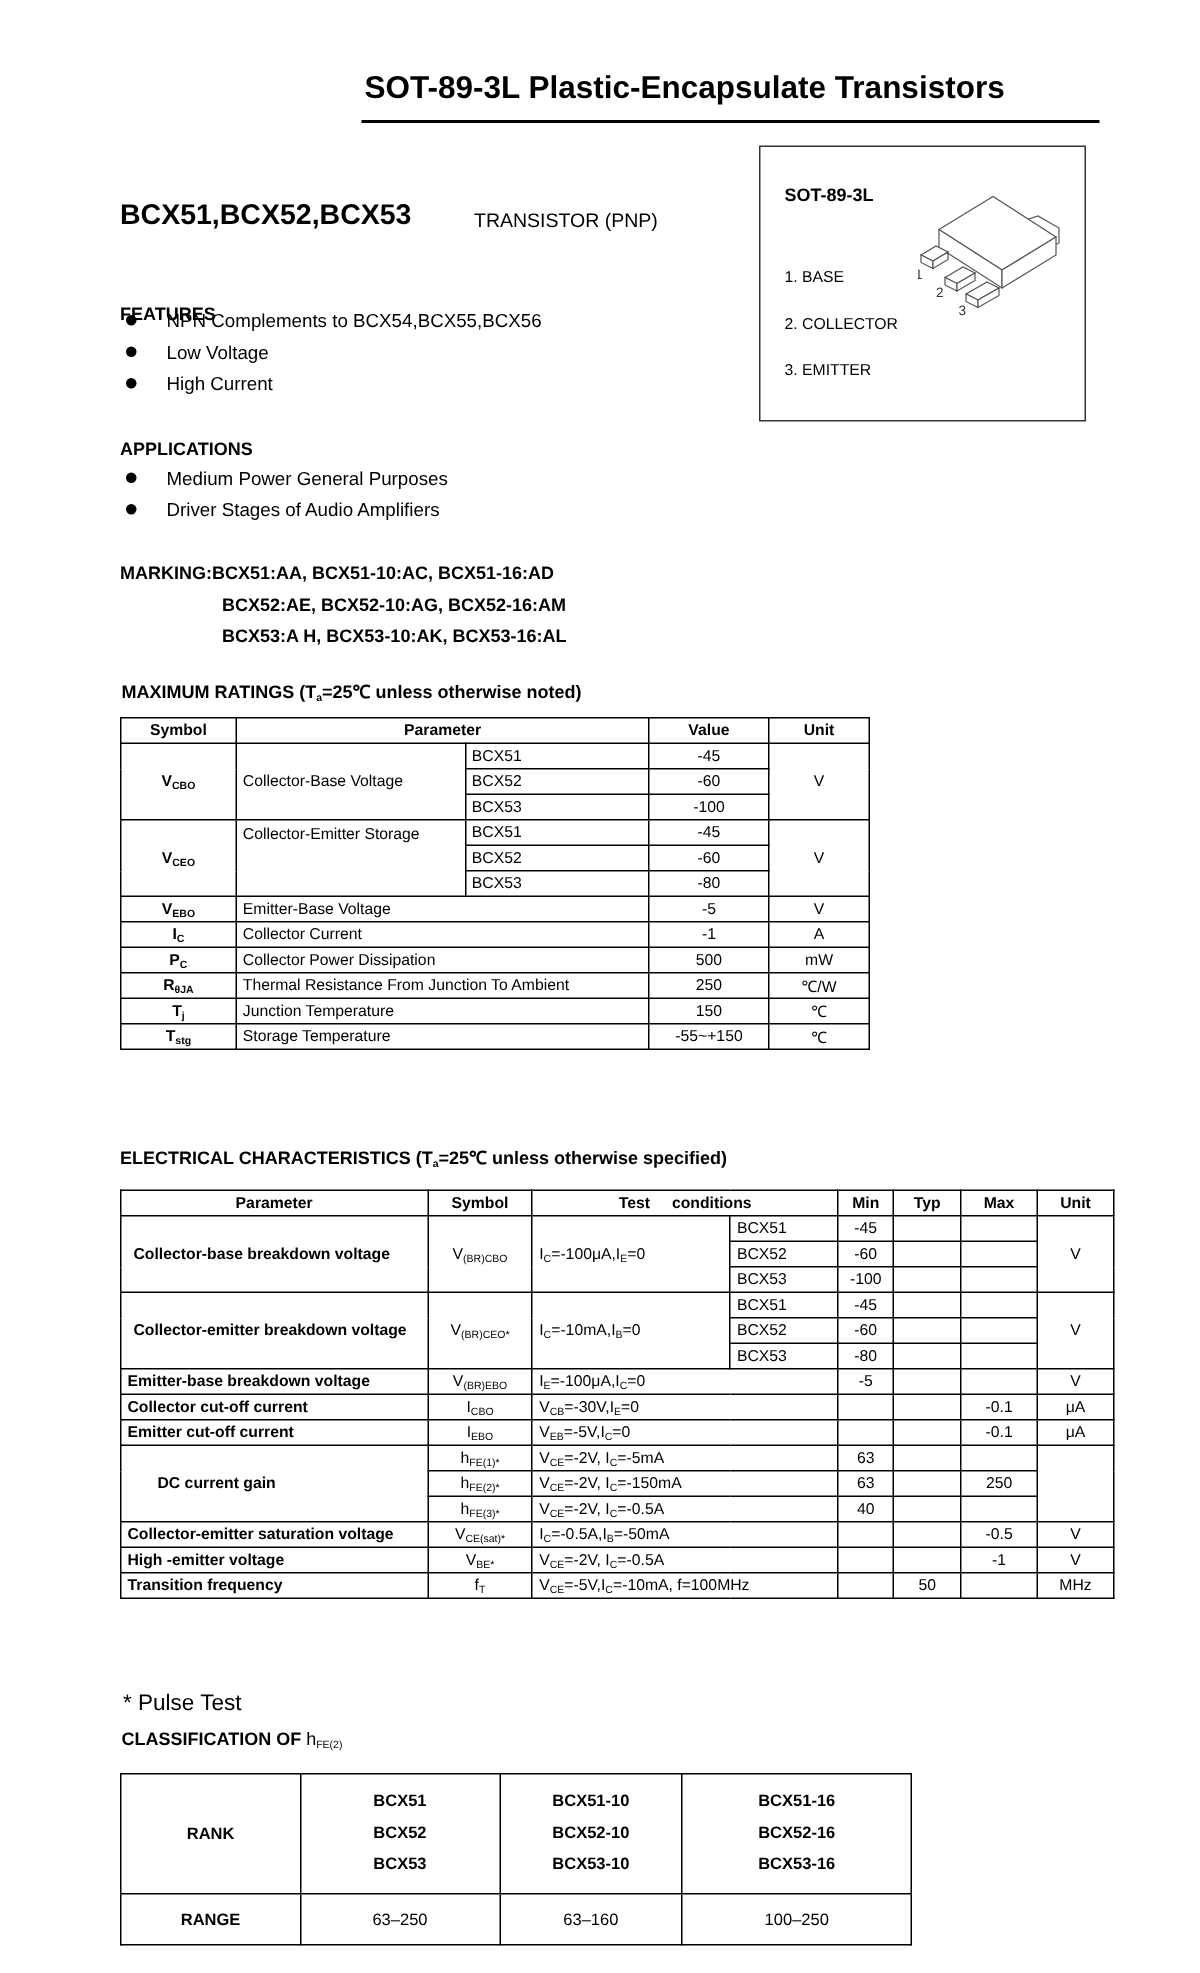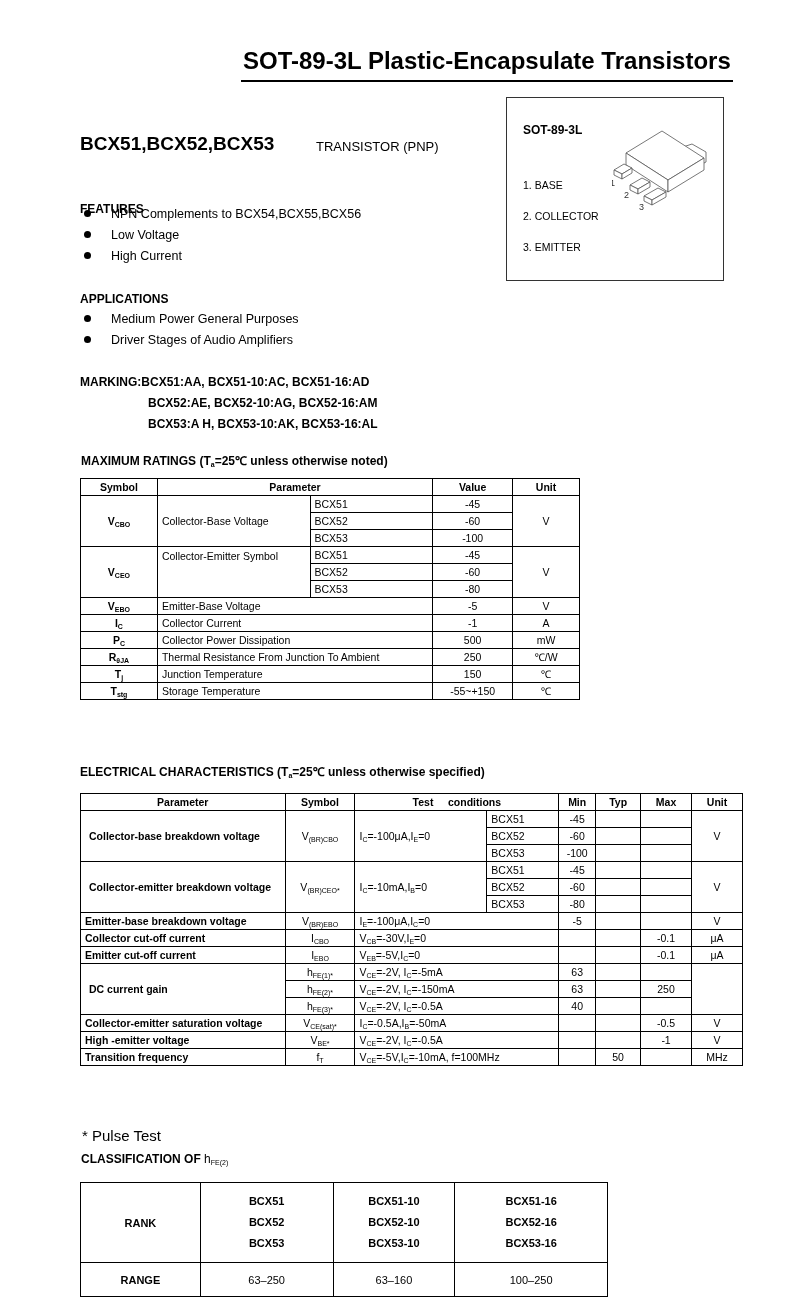--- a/index.html
+++ b/index.html
@@ -1,18 +1,18 @@
 <!DOCTYPE html>
 <html><head>
 <meta charset="utf-8">
 <style>
   html, body { margin:0; padding:0; background:#fff; }
   body { width:800px; height:1315px; position:relative; font-family:"Liberation Sans", sans-serif; color:#000; overflow:hidden; }
   .abs { position:absolute; }
-  .title { left:243px; top:47px; font-size:24px; font-weight:bold; white-space:nowrap;text-align:center; }
+  .title { left:243px; top:47px; font-size:21px; font-weight:bold; white-space:nowrap;text-align:center; }
   .title-rule { left:241px; top:80px; width:492px; height:2px; background:#000; }
   .part { left:80px; top:133px; font-size:19px; font-weight:bold; white-space:nowrap; }
   .subtype { left:316px; top:139px; font-size:13px; white-space:nowrap; }
   .pkg-box { left:506px; top:97px; width:218px; height:184px; border:1px solid #333; box-sizing:border-box; }
   .pkg-title { left:16px; top:13px; font-size:12px; font-weight:bold;margin-top:12px; }
   .pin { font-size:10.5px; left:16px; white-space:nowrap; }
   .section-h { font-size:12px; font-weight:bold; white-space:nowrap; }
   .bullet-item { font-size:12.5px; white-space:nowrap;text-align:center; }
   .bullet-item .dot { display:inline-block; width:7px; height:7px; border-radius:50%; background:#000; margin-right:20px; vertical-align:middle; position:relative; top:-1px; }
   .marking { font-size:12px; font-weight:bold; white-space:nowrap; }
@@ -112,21 +112,21 @@
     <td class="l">BCX52</td>
     <td class="c">-60</td>
   </tr>
   <tr>
     <td class="l">BCX53</td>
     <td class="c">-100</td>
   </tr>
 
   <tr>
     <td rowspan="3" class="c b"><span>V</span><sub>CEO</sub></td>
-    <td rowspan="3" class="l" style="vertical-align:top;padding-top:3px">Collector-Emitter Symbol</td>
+    <td rowspan="3" class="l" style="vertical-align:top;padding-top:3px">Collector-Emitter Storage</td>
     <td class="l">BCX51</td>
     <td class="c">-45</td>
     <td rowspan="3" class="c">V</td>
   </tr>
   <tr>
     <td class="l">BCX52</td>
     <td class="c">-60</td>
   </tr>
   <tr>
     <td class="l">BCX53</td>
@@ -266,21 +266,21 @@
     <td class="b">Emitter cut-off current</td>
     <td class="c"><span>I</span><sub>EBO</sub></td>
     <td colspan="2" class="l">V<sub>EB</sub>=-5V,I<sub>C</sub>=0</td>
     <td class="c"></td>
     <td class="c"></td>
     <td class="c">-0.1</td>
     <td class="c">μA</td>
   </tr>
 
   <tr>
-    <td rowspan="3" class="b" style="padding-left:8px">DC current gain</td>
+    <td rowspan="3" class="b" style="padding-left:24px">DC current gain</td>
     <td class="c"><span>h</span><sub>FE(1)*</sub></td>
     <td colspan="2" class="l">V<sub>CE</sub>=-2V, I<sub>C</sub>=-5mA</td>
     <td class="c">63</td>
     <td class="c"></td>
     <td class="c"></td>
     <td rowspan="3"></td>
   </tr>
   <tr>
     <td class="c"><span>h</span><sub>FE(2)*</sub></td>
     <td colspan="2" class="l">V<sub>CE</sub>=-2V, I<sub>C</sub>=-150mA</td>

